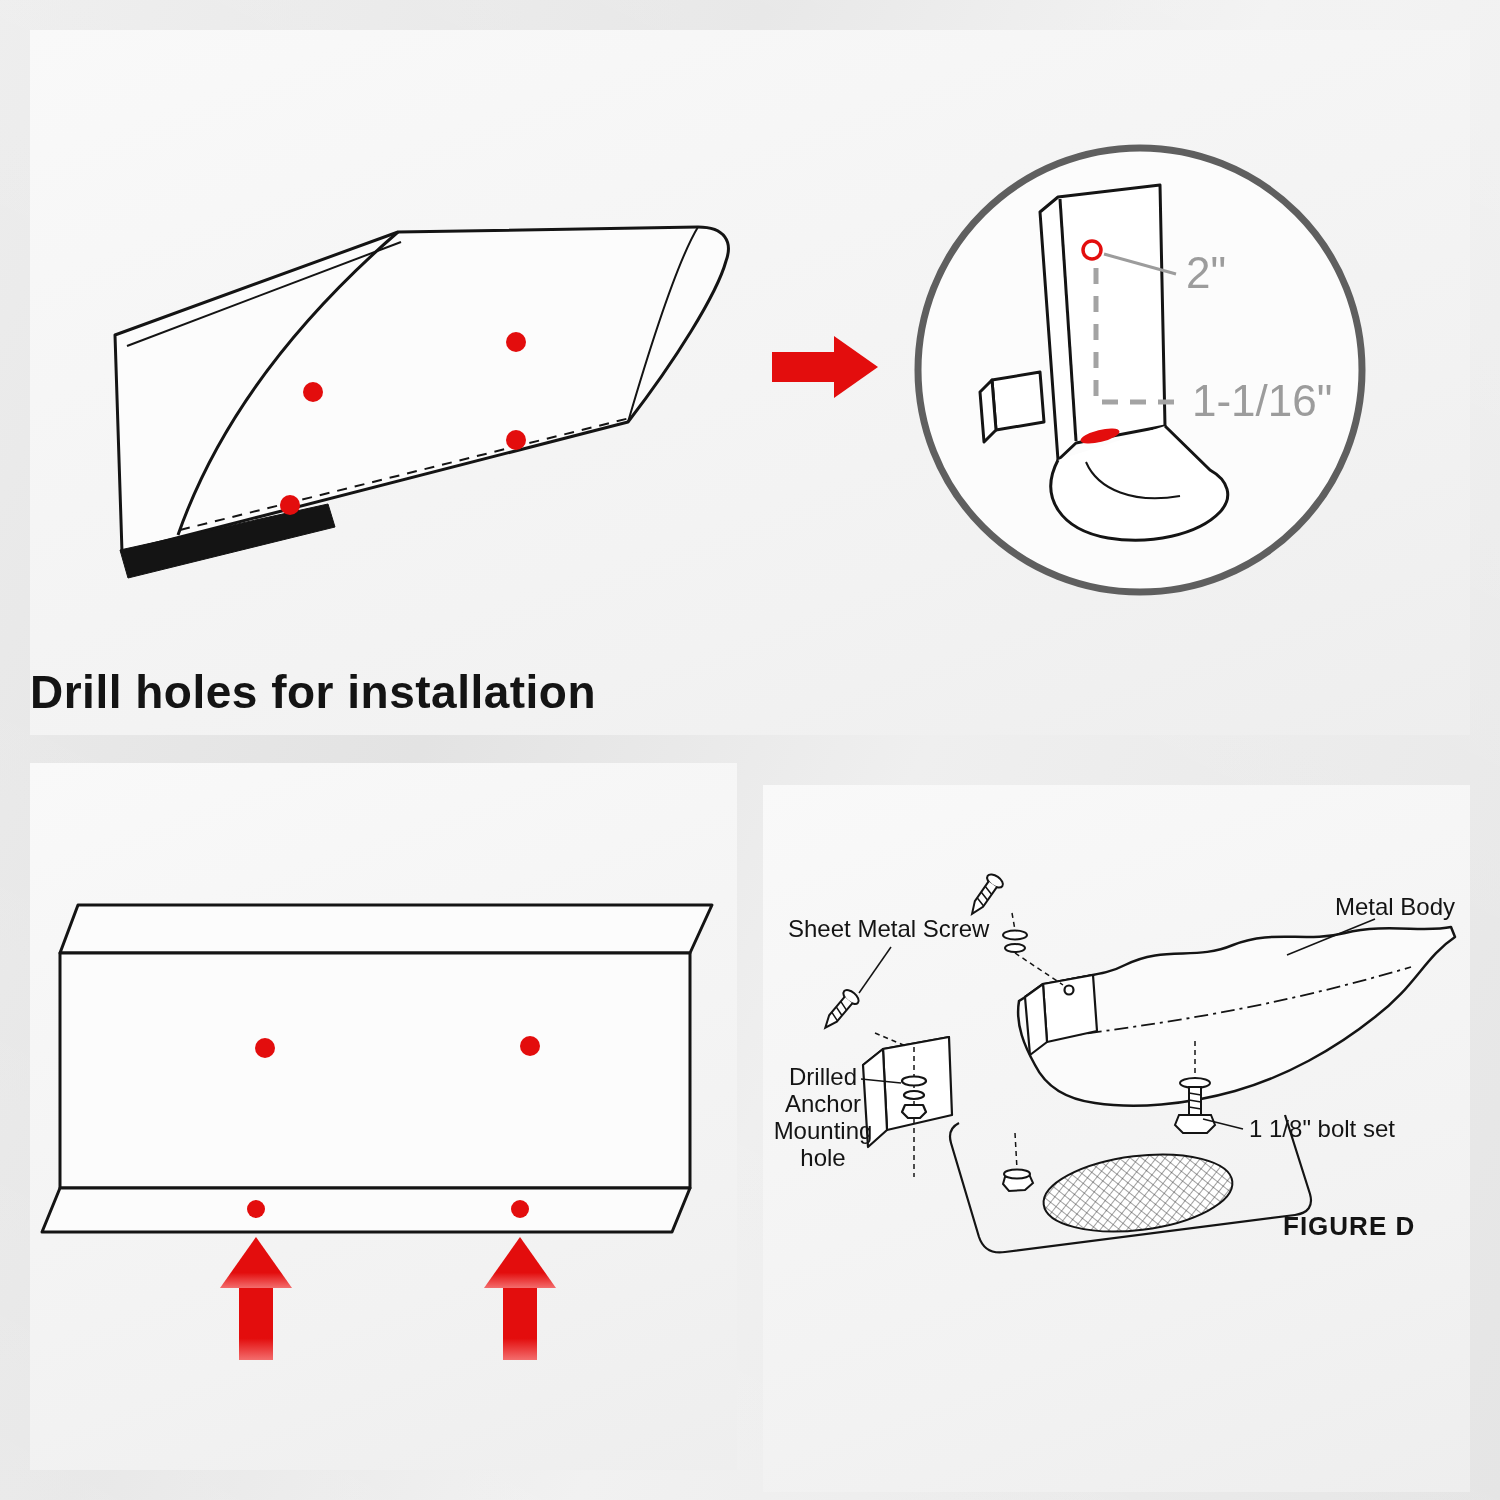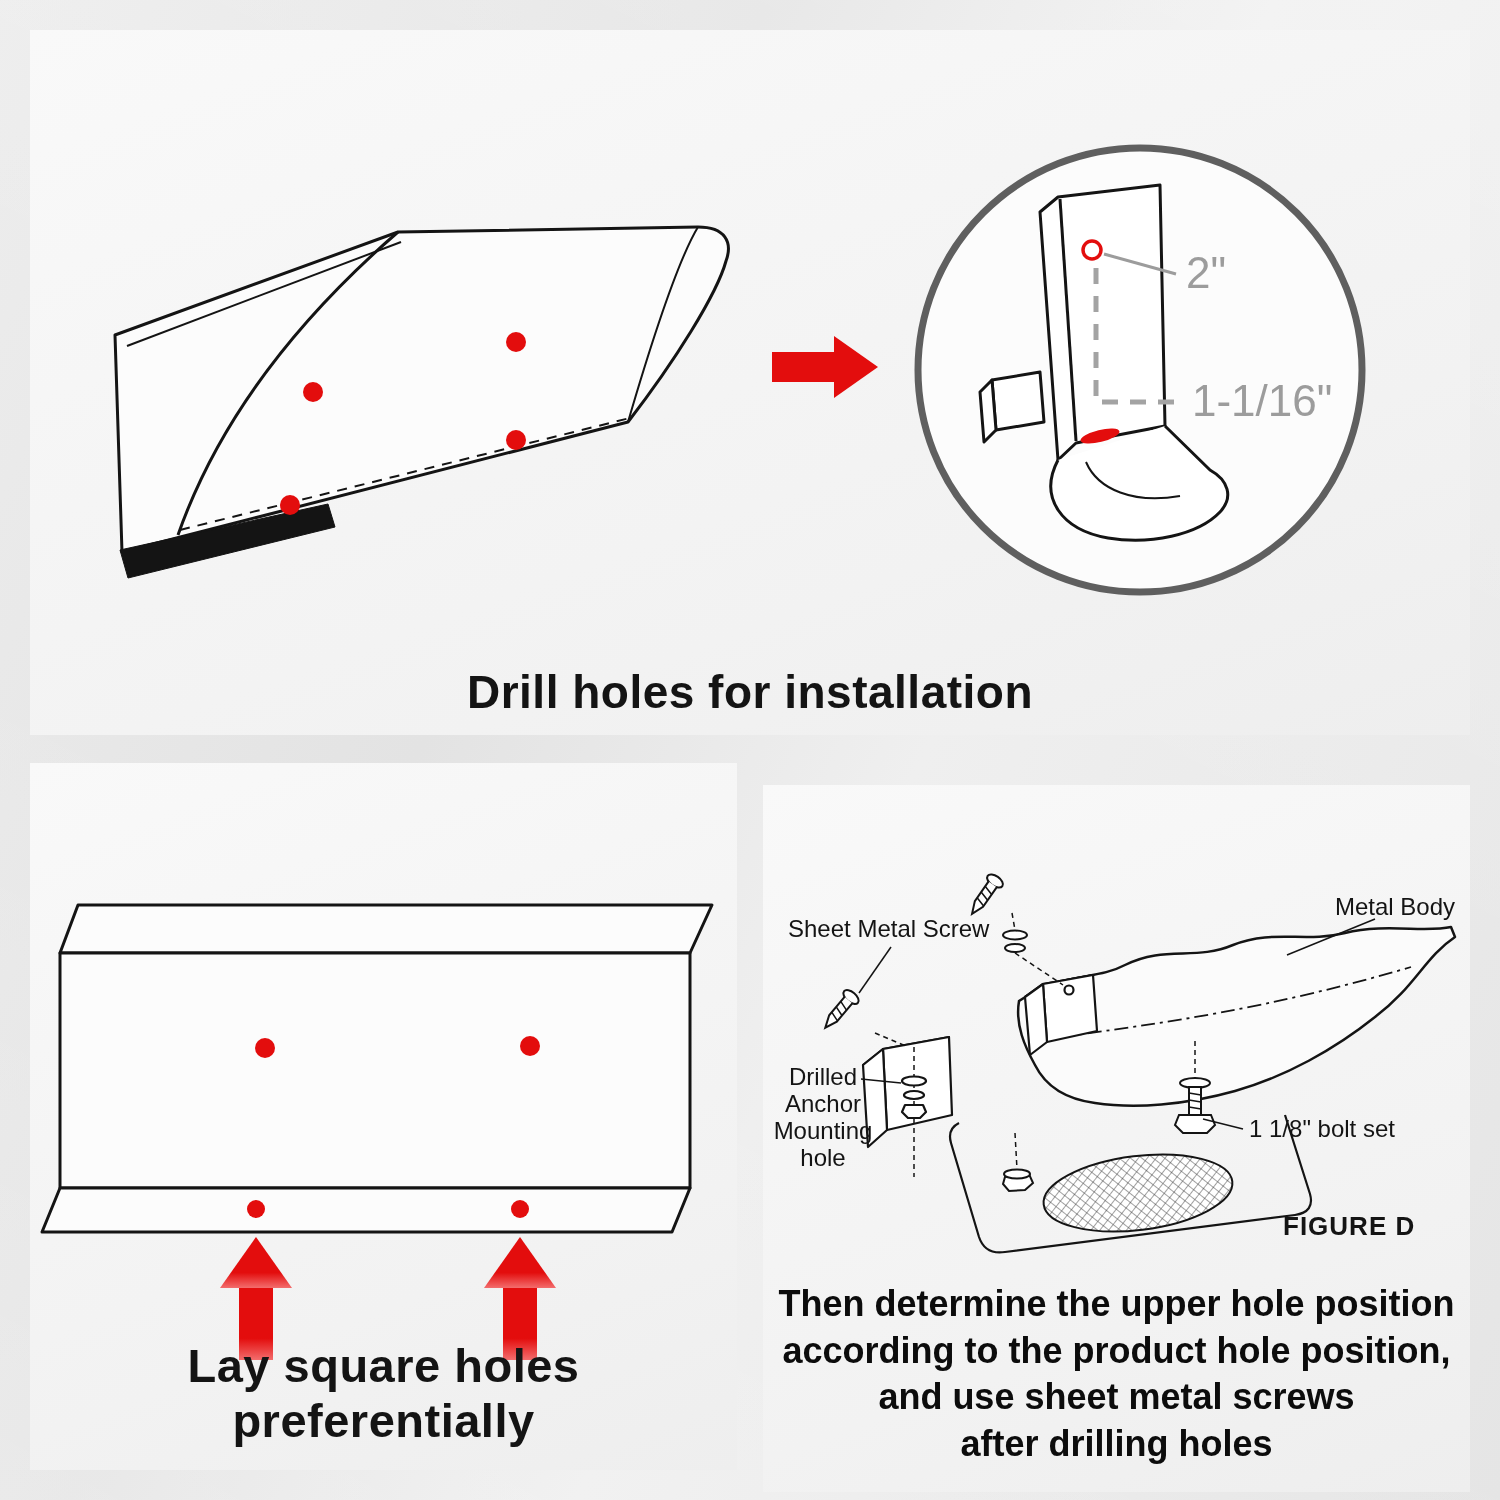--- a/index.html
+++ b/index.html
@@ -9,21 +9,21 @@
     font-family:"Liberation Sans", sans-serif;
   }
   .bg-wedge{position:absolute;inset:0;pointer-events:none;
     background:linear-gradient(205deg, rgba(255,255,255,.30) 0%, rgba(255,255,255,0) 45%),
                linear-gradient(28deg, rgba(255,255,255,.22) 0%, rgba(255,255,255,0) 38%);}
   .panel{position:absolute;background:linear-gradient(160deg,#f9f9f9 0%,#f2f2f2 70%,#eeeeee 100%);}
   .panel-top{left:30px;top:30px;width:1440px;height:705px;}
   .panel-bl{left:30px;top:763px;width:707px;height:707px;}
   .panel-br{left:763px;top:785px;width:707px;height:707px;}
   .caption-lg{
-    position:absolute;left:0;right:0;bottom:16px;text-align:center;
+    position:absolute;left:0;right:0;bottom:16px;
     font-size:46px;font-weight:600;color:#141414;letter-spacing:.5px;
   }
   .caption-bl{bottom:22px;font-size:47px;}
   .caption-br{
     position:absolute;left:0;right:0;bottom:24px;text-align:center;
     font-size:36px;font-weight:700;color:#0c0c0c;line-height:1.3;
   }
   svg{display:block;}
   svg text{font-family:"Liberation Sans", sans-serif;}
   .lbl{font-size:24px;fill:#141414;}
@@ -102,21 +102,20 @@
     <circle cx="490" cy="446" r="9" fill="#e30d0d"></circle>
     <g fill="url(#arrowGrad)">
       <path d="M190,525 L226,474 L262,525 Z"></path>
       <rect x="209" y="525" width="34" height="72"></rect>
     </g>
     <g fill="url(#arrowGrad)">
       <path d="M454,525 L490,474 L526,525 Z"></path>
       <rect x="473" y="525" width="34" height="72"></rect>
     </g>
   </svg>
-  <div class="caption-lg caption-bl">Lay square holes preferentially</div>
 </section>
 
 <section class="panel panel-br">
   <svg viewBox="0 0 707 480" width="707" height="480">
     <defs>
       <pattern id="xhatch" width="7" height="7" patternUnits="userSpaceOnUse" patternTransform="rotate(45)">
         <rect width="7" height="7" fill="#ffffff"></rect>
         <path d="M0,0 L0,7 M0,0 L7,0" stroke="#444" stroke-width="1"></path>
       </pattern>
     </defs>
@@ -186,19 +185,13 @@
     <g text-anchor="middle">
       <text class="lbl" x="60" y="300">Drilled</text>
       <text class="lbl" x="60" y="327">Anchor</text>
       <text class="lbl" x="60" y="354">Mounting</text>
       <text class="lbl" x="60" y="381">hole</text>
     </g>
     <text class="lbl" x="486" y="352">1 1/8" bolt set</text>
     <text class="lbl-fig" x="520" y="450">FIGURE D</text>
   </svg>
 
-  <div class="caption-br">
-    <div>Then determine the upper hole position</div>
-    <div>according to the product hole position,</div>
-    <div>and use sheet metal screws</div>
-    <div>after drilling holes</div>
-  </div>
 </section>
 
 </body></html>

